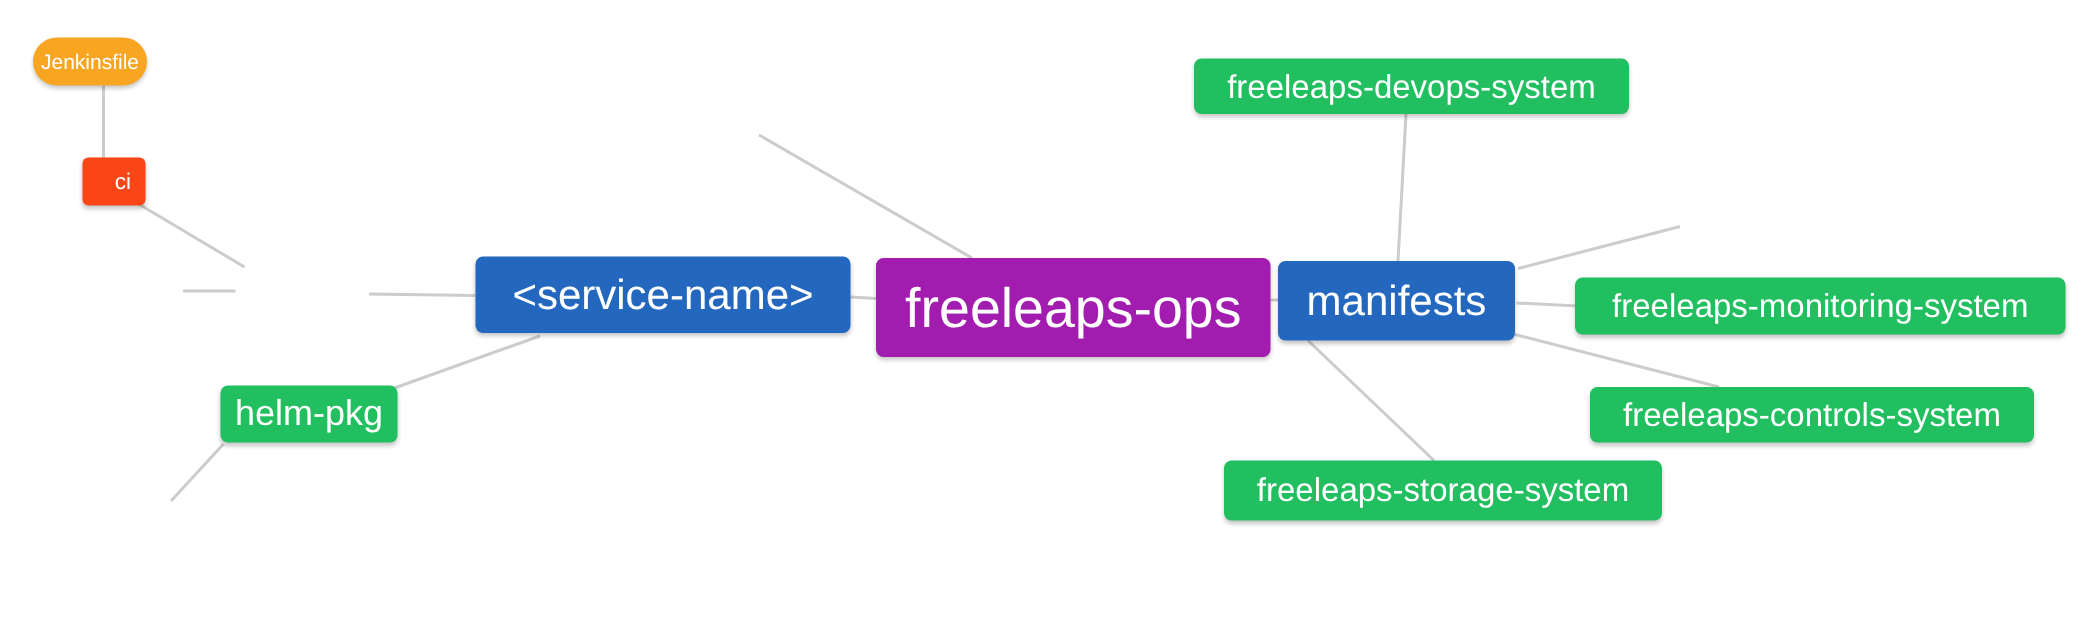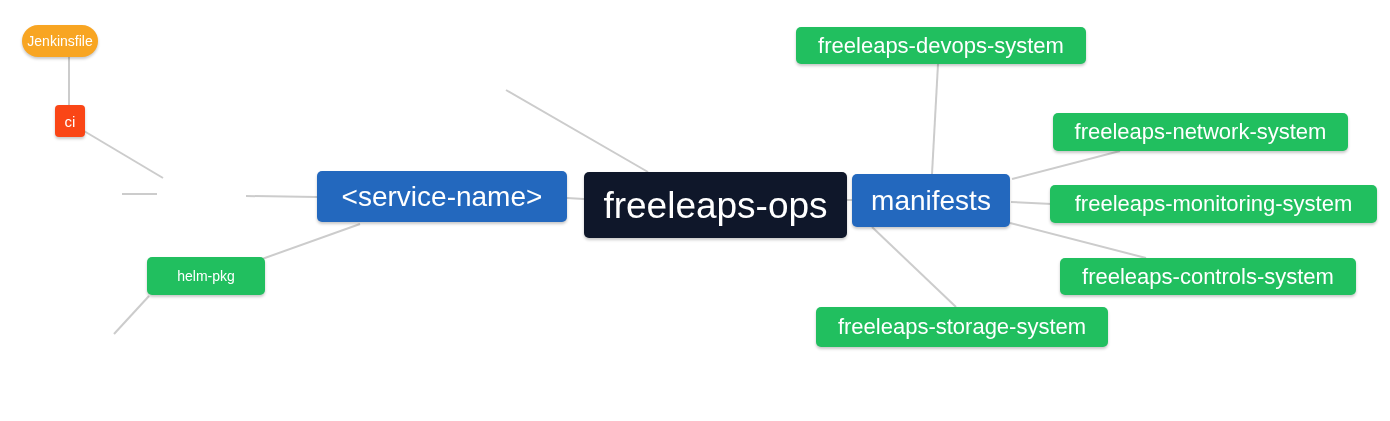--- a/index.html
+++ b/index.html
@@ -27,33 +27,33 @@
     border-radius: 5px;
     box-shadow: 0 2px 3px rgba(0,0,0,0.22);
     white-space: nowrap;
     cursor: default;
     line-height: 1;
   }
   .c-blue   { background: #2368be; }
   .c-green  { background: #21bf5f; }
   .c-red    { background: #fa4616; }
   .c-orange { background: #f8a522; }
-  .c-dark   { background: #0f172a; }
+  .c-dark   { background: #a21caf; }
 
   #n-jenkinsfile { left: 22px;   top: 25px;  width: 76px;  height: 32px; font-size: 14px; border-radius: 16px; text-align: center; }
-  #n-ci          { left: 55px;   top: 105px; width: 30px;  height: 32px; font-size: 15px; border-radius: 4px; }
+  #n-ci          { left: 55px;   top: 105px; width: 30px;  height: 32px; font-size: 15px; border-radius: 4px; padding-left: 12px; }
   #n-argo-app    { left: 30px;   top: 176px; width: 92px;  height: 35px; font-size: 18px; border-radius: 4px; }
   #n-env         { left: 157px;  top: 173px; width: 89px;  height: 42px; font-size: 24px; }
-  #n-helm-pkg    { left: 147px;  top: 257px; width: 118px; height: 38px; font-size: 14px; }
+  #n-helm-pkg    { left: 147px;  top: 257px; width: 118px; height: 38px; font-size: 24px; }
   #n-values      { left: 8px;    top: 333px; width: 169px; height: 35px; font-size: 17px; border-radius: 4px; }
   #n-pipeline    { left: 315px;  top: 36px;  width: 277px; height: 52px; font-size: 27px; }
   #n-service     { left: 317px;  top: 171px; width: 250px; height: 51px; font-size: 28px; }
   #n-ops         { left: 584px;  top: 172px; width: 263px; height: 66px; font-size: 37px; }
   #n-manifests   { left: 852px;  top: 174px; width: 158px; height: 53px; font-size: 28px; }
-  #n-devops      { left: 796px;  top: 27px;  width: 290px; height: 37px; font-size: 22px; }
+  #n-devops      { left: 796px;  top: 39px;  width: 290px; height: 37px; font-size: 22px; }
   #n-network     { left: 1053px; top: 113px; width: 295px; height: 38px; font-size: 22px; }
   #n-monitoring  { left: 1050px; top: 185px; width: 327px; height: 38px; font-size: 22px; }
   #n-controls    { left: 1060px; top: 258px; width: 296px; height: 37px; font-size: 22px; }
   #n-storage     { left: 816px;  top: 307px; width: 292px; height: 40px; font-size: 22px; }
 </style>
 </head>
 <body>
 
 <div class="canvas">
 
@@ -74,18 +74,17 @@
     <line x1="872" y1="227" x2="956" y2="307"></line>
   </svg>
 
   <div class="node c-orange" id="n-jenkinsfile">Jenkinsfile</div>
   <div class="node c-red" id="n-ci">ci</div>
   <div class="node c-green" id="n-helm-pkg">helm-pkg</div>
   <div class="node c-blue" id="n-service">&lt;service-name&gt;</div>
   <div class="node c-dark" id="n-ops">freeleaps-ops</div>
   <div class="node c-blue" id="n-manifests">manifests</div>
   <div class="node c-green" id="n-devops">freeleaps-devops-system</div>
-  <div class="node c-green" id="n-network">freeleaps-network-system</div>
   <div class="node c-green" id="n-controls">freeleaps-controls-system</div>
   <div class="node c-green" id="n-monitoring">freeleaps-monitoring-system</div>
   <div class="node c-green" id="n-storage">freeleaps-storage-system</div>
 
 </div>
 
 </body></html>

